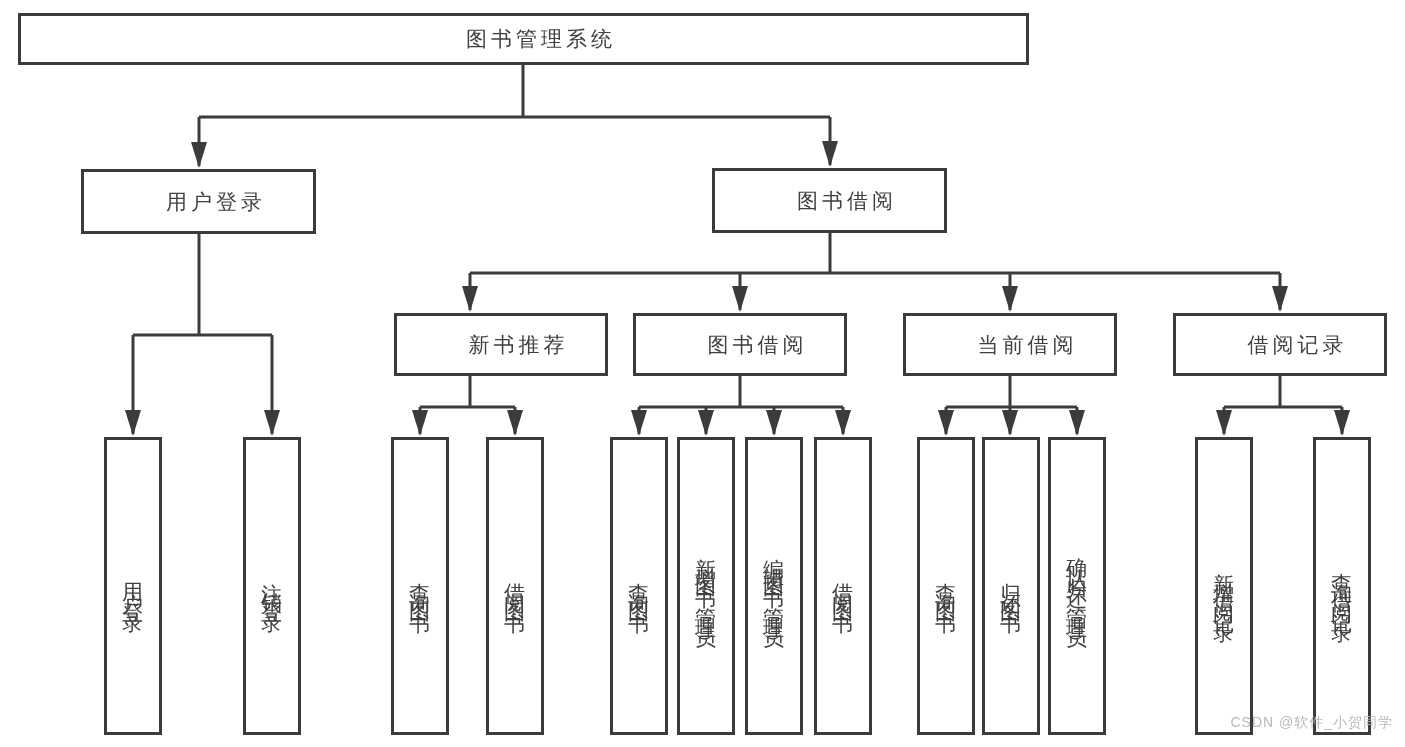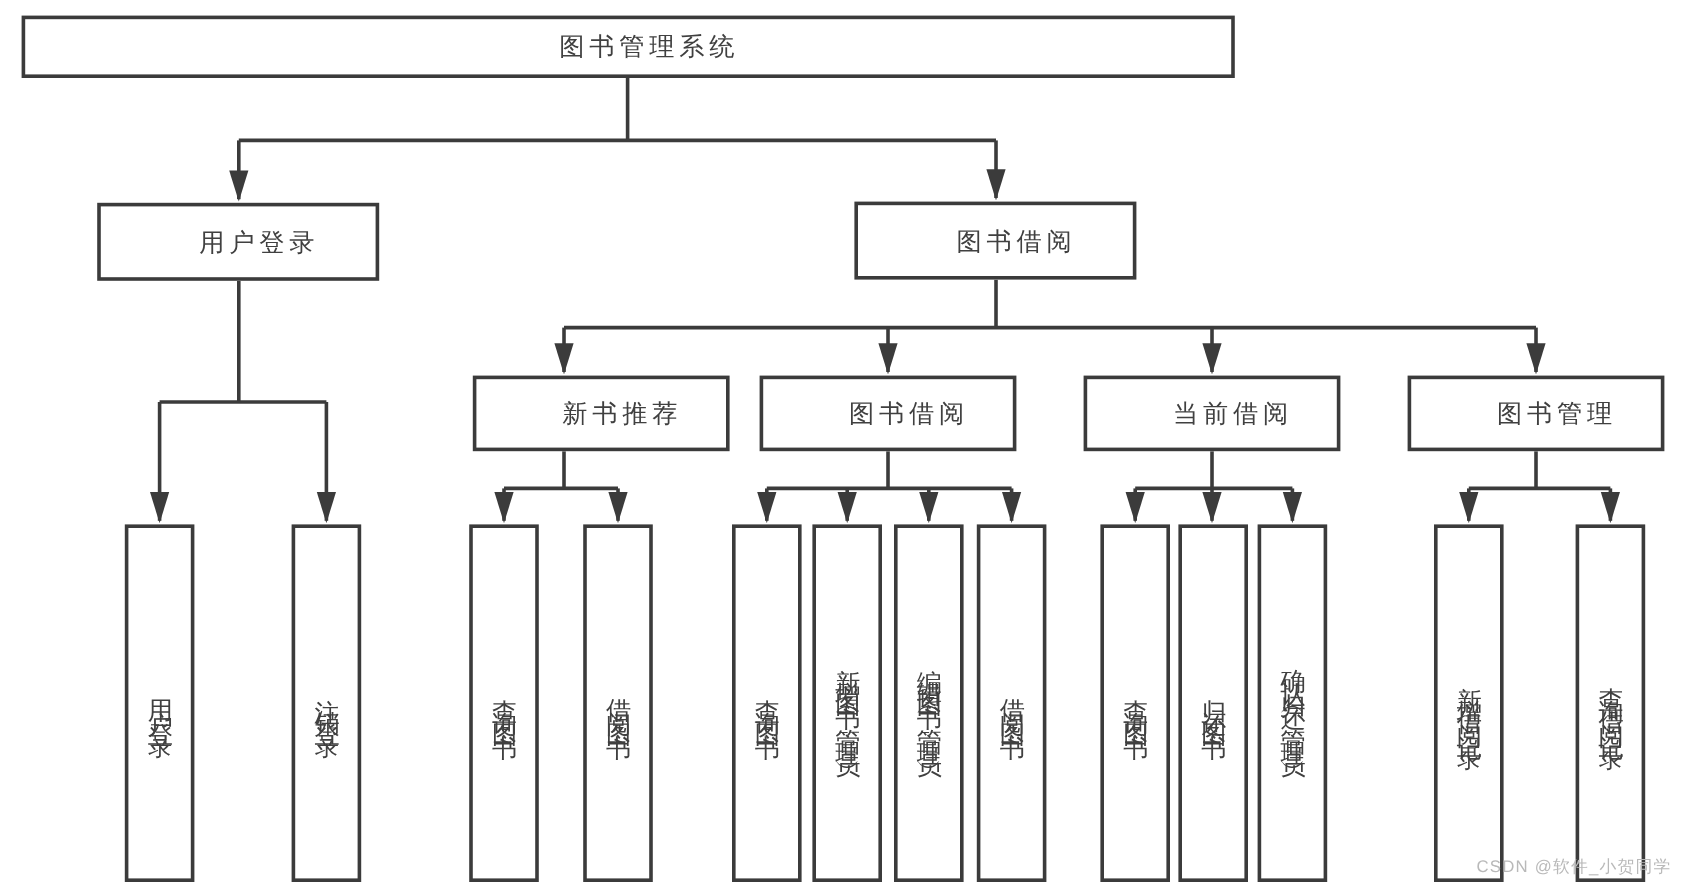--- a/index.html
+++ b/index.html
@@ -117,21 +117,21 @@
   </svg>
 
   <div class="hbox" style="left:18px; top:13px; width:1011px; height:52px;">图书管理系统</div>
 
   <div class="hbox" style="left:81px; top:169px; width:235px; height:65px;">用户登录</div>
   <div class="hbox" style="left:712px; top:168px; width:235px; height:65px;">图书借阅</div>
 
   <div class="hbox" style="left:363px; top:313px; width:214px; height:63px;margin-left:31px;">新书推荐</div>
   <div class="hbox" style="left:633px; top:313px; width:214px; height:63px;">图书借阅</div>
   <div class="hbox" style="left:903px; top:313px; width:214px; height:63px;text-align:center;">当前借阅</div>
-  <div class="hbox" style="left:1173px; top:313px; width:214px; height:63px;">图书管理</div>
+  <div class="hbox" style="left:1173px; top:313px; width:214px; height:63px;">借阅记录</div>
 
   <div class="leaf" style="left:104px;">
     <span>用户登录</span>
   </div>
   <div class="leaf" style="left:243px;">
     <span>注销登录</span>
   </div>
 
   <div class="leaf" style="left:391px;">
     <span>查询图书</span>

